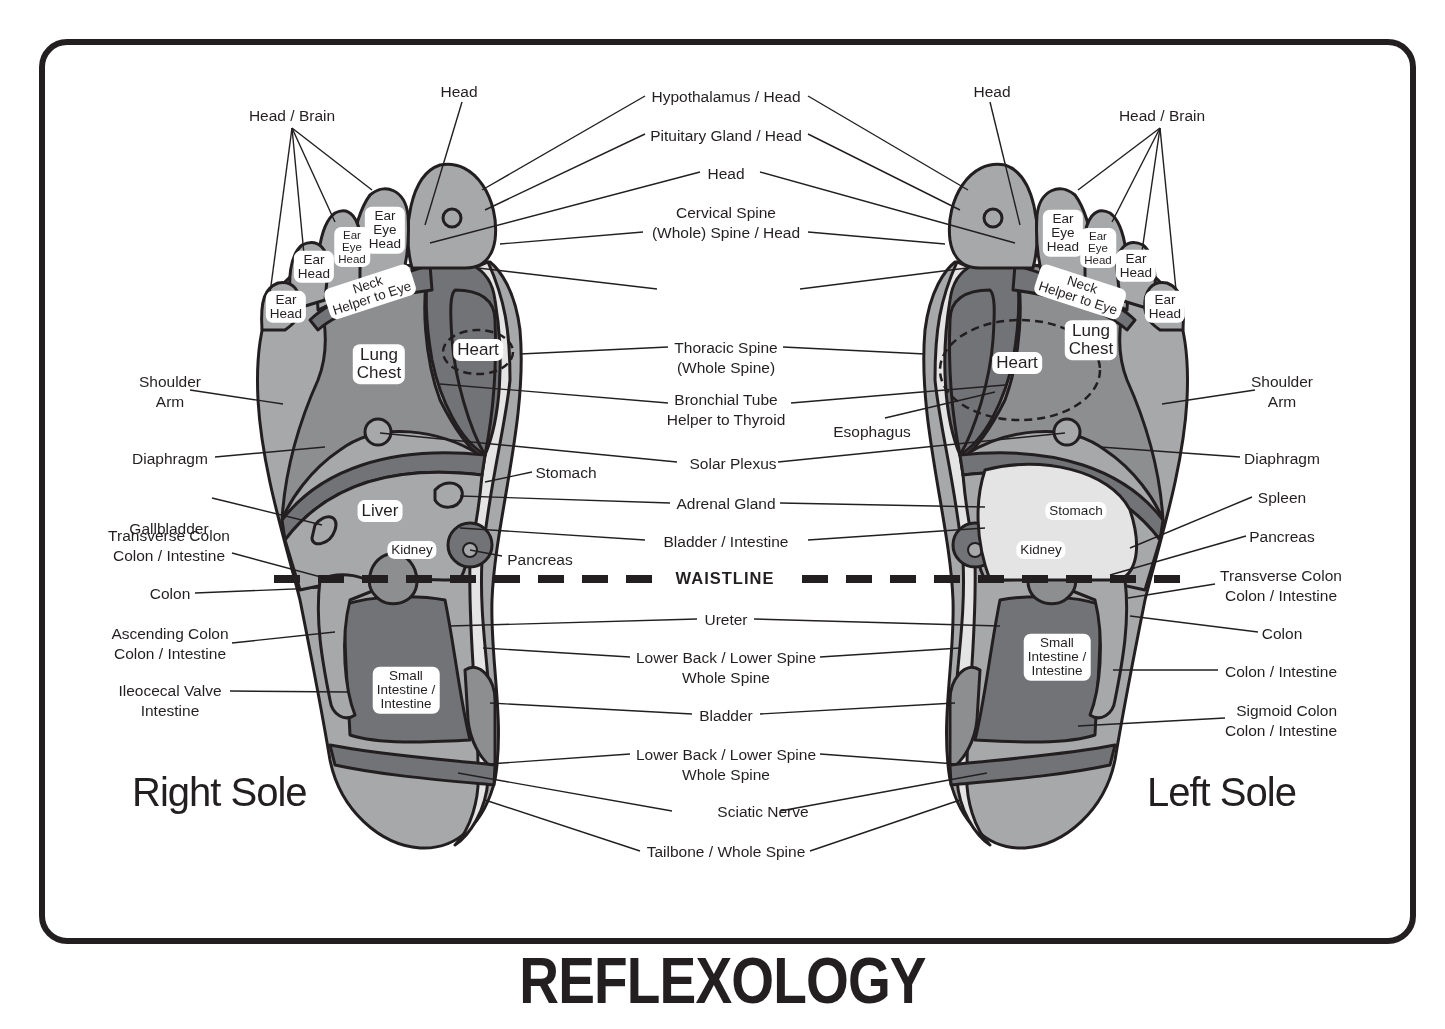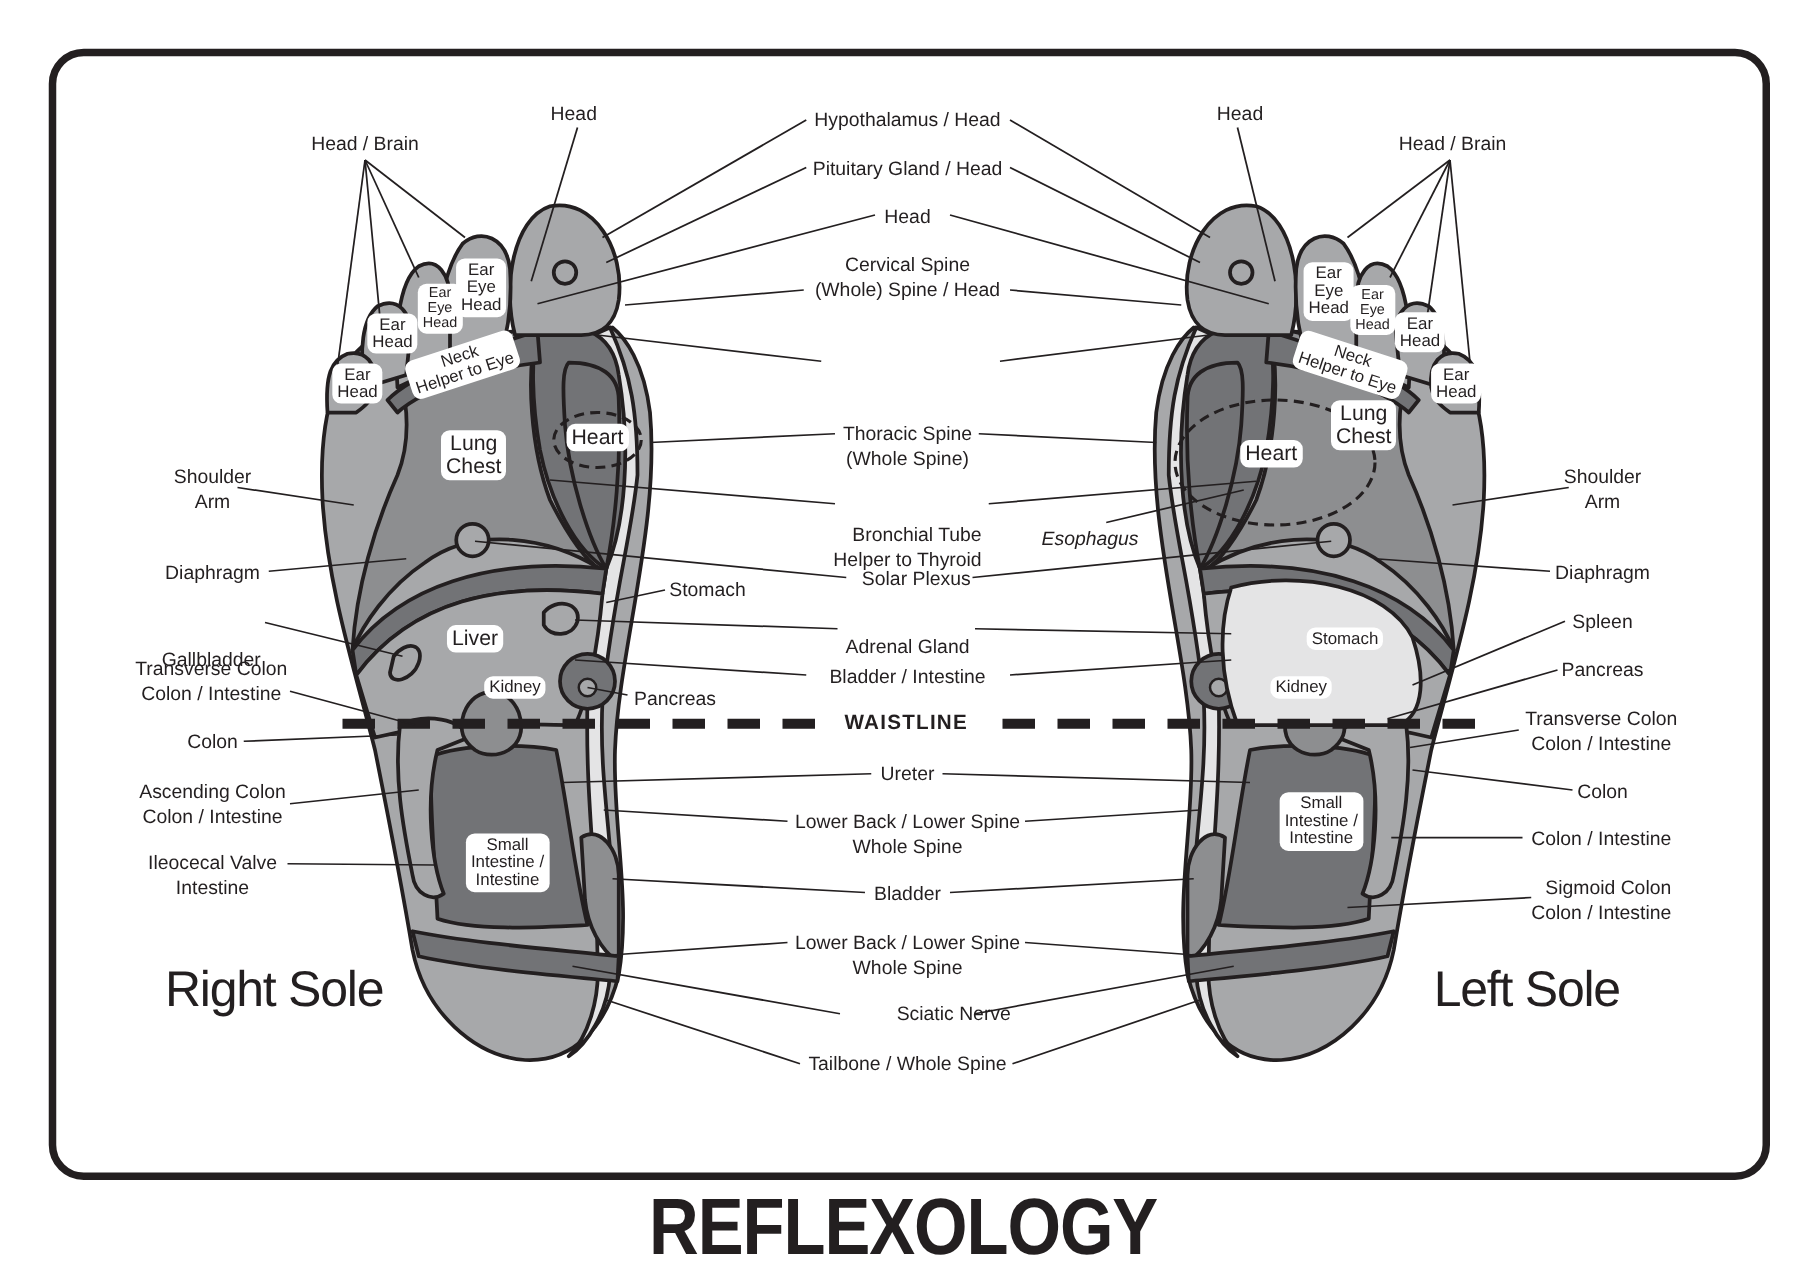--- a/index.html
+++ b/index.html
@@ -229,48 +229,48 @@
     <div class="lbl" style="left: 1281px; top: 662px;">
       <span>Colon / Intestine</span>
     </div>
     <div class="lbl" style="left: 1281px; top: 701px; text-align: right;">
       <span>Sigmoid Colon</span>
       <span>Colon / Intestine</span>
     </div>
     <div class="lbl" style="left: 992px; top: 82px;">
       <span>Head</span>
     </div>
-    <div class="lbl" style="left: 872px; top: 422px; font-style: italic;">
+    <div class="lbl" style="left: 872px; top: 422px;">
       <span>Esophagus</span>
     </div>
     <div class="lbl" style="left: 726px; top: 87px;">
       <span>Hypothalamus / Head</span>
     </div>
     <div class="lbl" style="left: 726px; top: 126px;">
       <span>Pituitary Gland / Head</span>
     </div>
     <div class="lbl" style="left: 726px; top: 164px;">
       <span>Head</span>
     </div>
     <div class="lbl" style="left: 726px; top: 203px;">
       <span>Cervical Spine</span>
       <span>(Whole) Spine / Head</span>
     </div>
     <div class="lbl" style="left: 726px; top: 338px;">
       <span>Thoracic Spine</span>
       <span>(Whole Spine)</span>
     </div>
-    <div class="lbl" style="left: 726px; top: 419px; text-align: right;">
+    <div class="lbl" style="left: 726px; top: 390px;">
       <span>Bronchial Tube</span>
       <span>Helper to Thyroid</span>
     </div>
     <div class="lbl" style="left: 733px; top: 454px;">
       <span>Solar Plexus</span>
     </div>
-    <div class="lbl" style="left: 726px; top: 508px; text-align: right;">
+    <div class="lbl" style="left: 726px; top: 494px; text-align: right;">
       <span>Adrenal Gland</span>
     </div>
     <div class="lbl" style="left: 726px; top: 532px;">
       <span>Bladder / Intestine</span>
     </div>
     <div class="lbl" style="left: 726px; top: 610px;">
       <span>Ureter</span>
     </div>
     <div class="lbl" style="left: 726px; top: 648px;">
       <span>Lower Back / Lower Spine</span>

